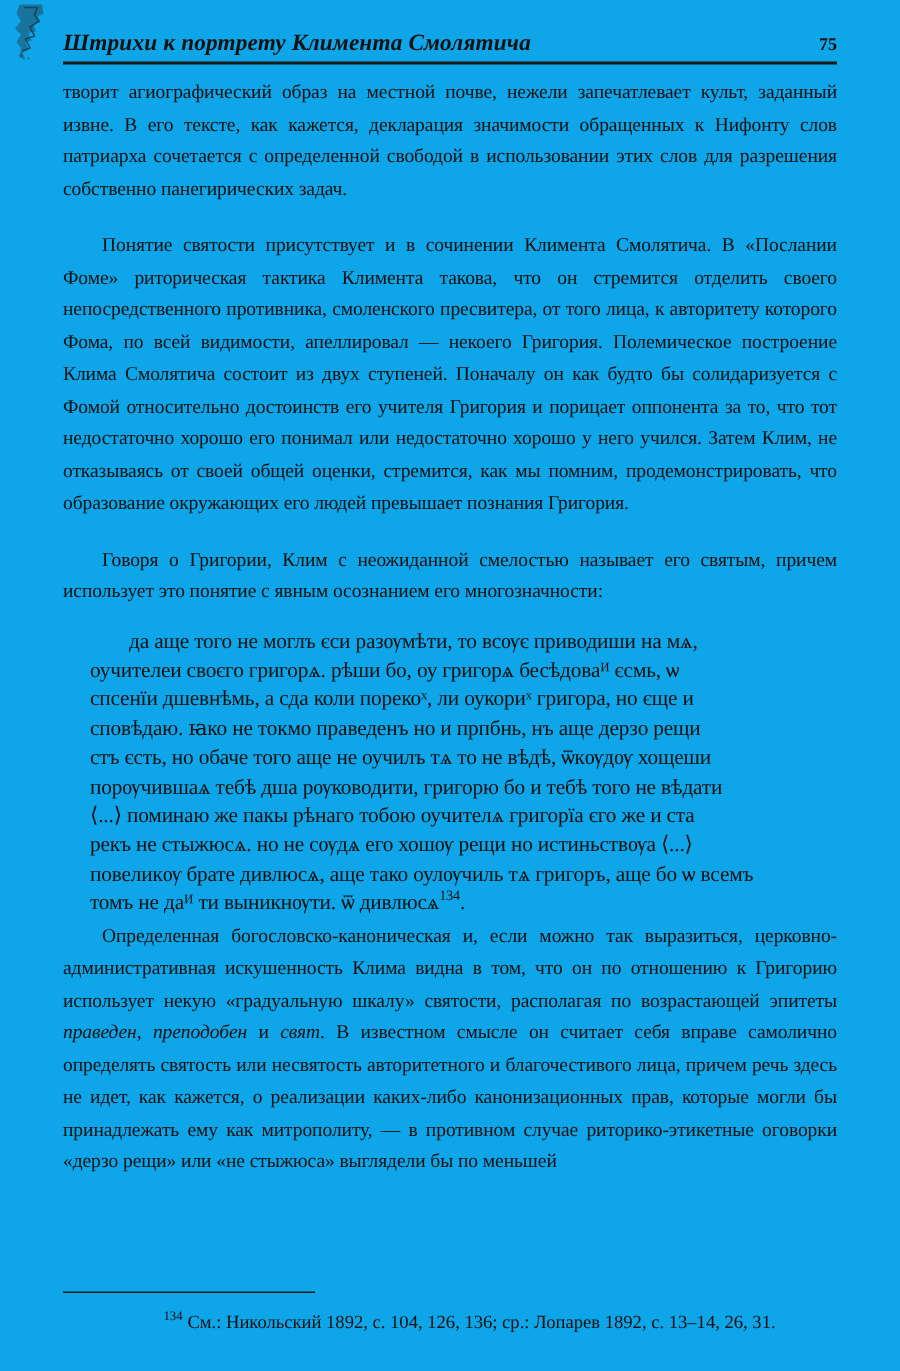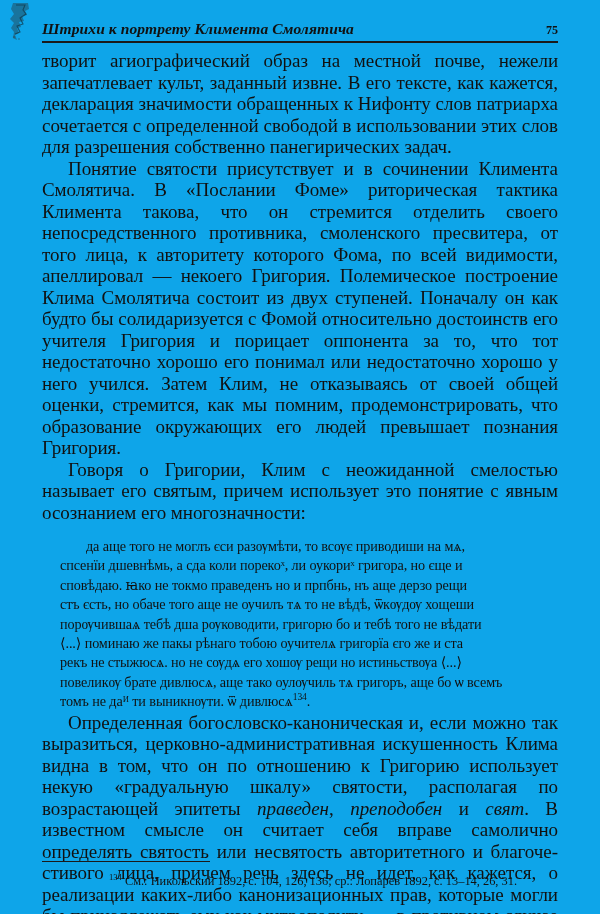--- a/index.html
+++ b/index.html
@@ -64,32 +64,32 @@
 
   
   .body-block {
     position: absolute;
     left: 42px;
     top: 50px;
     width: 516px;
   }
   p.para {
     margin: 0;
-    font-size: 19px;
+    font-size: 13px;
     line-height: 21.5px;
     text-align: justify;
     text-justify: inter-word;
     hyphens: manual;
     letter-spacing: -0.05px;
   }
   p.para.indent {
     text-indent: 26px;
   }
   p.para + p.para {
-    margin-top: 0;
+    margin-top: 16px;
   }
   .ital { font-style: italic; }
 
   
   .quote-block {
     margin: 14px 0 0 0;
     padding: 0 0 0 18px;
     font-size: 14.2px;
     line-height: 19.4px;
     text-align: justify;
@@ -152,20 +152,21 @@
   <div class="body-block">
 
     <p class="para">творит агиографический образ на местной почве, нежели запечат­левает культ, заданный извне. В его тексте, как кажется, декларация значимости обращенных к Нифонту слов патриарха сочетается с определенной свободой в использовании этих слов для разрешения собственно панегирических задач.</p>
 
     <p class="para indent">Понятие святости присутствует и в сочинении Климента Смоляти­ча. В «Послании Фоме» риторическая тактика Климента такова, что он стремится отделить своего непосредственного противника, смоленского пресвитера, от того лица, к авторитету которого Фома, по всей видимо­сти, апеллировал — некоего Григория. Полемическое построение Клима Смолятича состоит из двух ступеней. Поначалу он как будто бы солида­ризуется с Фомой относительно достоинств его учителя Григория и по­рицает оппонента за то, что тот недостаточно хорошо его понимал или недостаточно хорошо у него учился. Затем Клим, не отказываясь от сво­ей общей оценки, стремится, как мы помним, продемонстрировать, что образование окружающих его людей превышает познания Григория.</p>
 
     <p class="para indent">Говоря о Григории, Клим с неожиданной смелостью называет его святым, причем использует это понятие с явным осознанием его мно­гозначности:</p>
 
     <div class="quote-block">
       <span class="qline first">да аще того не моглъ єси разѹмѣти, то всѹє приводиши на мѧ,</span>
+      <span class="qline">оучителеи своєго григорѧ. рѣши бо, оу григорѧ бесѣдоваᴻ єсмь, ѡ</span>
       <span class="qline">спсенїи дшевнѣмь, а сда коли порекоˣ, ли оукориˣ григора, но єще и</span>
       <span class="qline">сповѣдаю. ꙗко не токмо праведенъ но и прпбнь, нъ аще дерзо рещи</span>
       <span class="qline">стъ єсть, но обаче того аще не оучилъ тѧ то не вѣдѣ, ѿкѹдѹ хощеши</span>
       <span class="qline">порѹчившаѧ тебѣ дша рѹководити, григорю бо и тебѣ того не вѣдати</span>
       <span class="qline">⟨...⟩ поминаю же пакы рѣнаго тобою оучителѧ григорїа єго же и ста</span>
       <span class="qline">рекъ не стыжюсѧ. но не сѹдѧ его хошѹ рещи но истиньствѹа ⟨...⟩</span>
       <span class="qline">повеликѹ брате дивлюсѧ, аще тако оулѹчиль тѧ григоръ, аще бо ѡ всемъ</span>
       <span class="qline"><span>томъ не даᴻ ти выникнѹти. ѿ дивлюсѧ</span><span class="fn-ref">134</span>.</span>
     </div>
 

